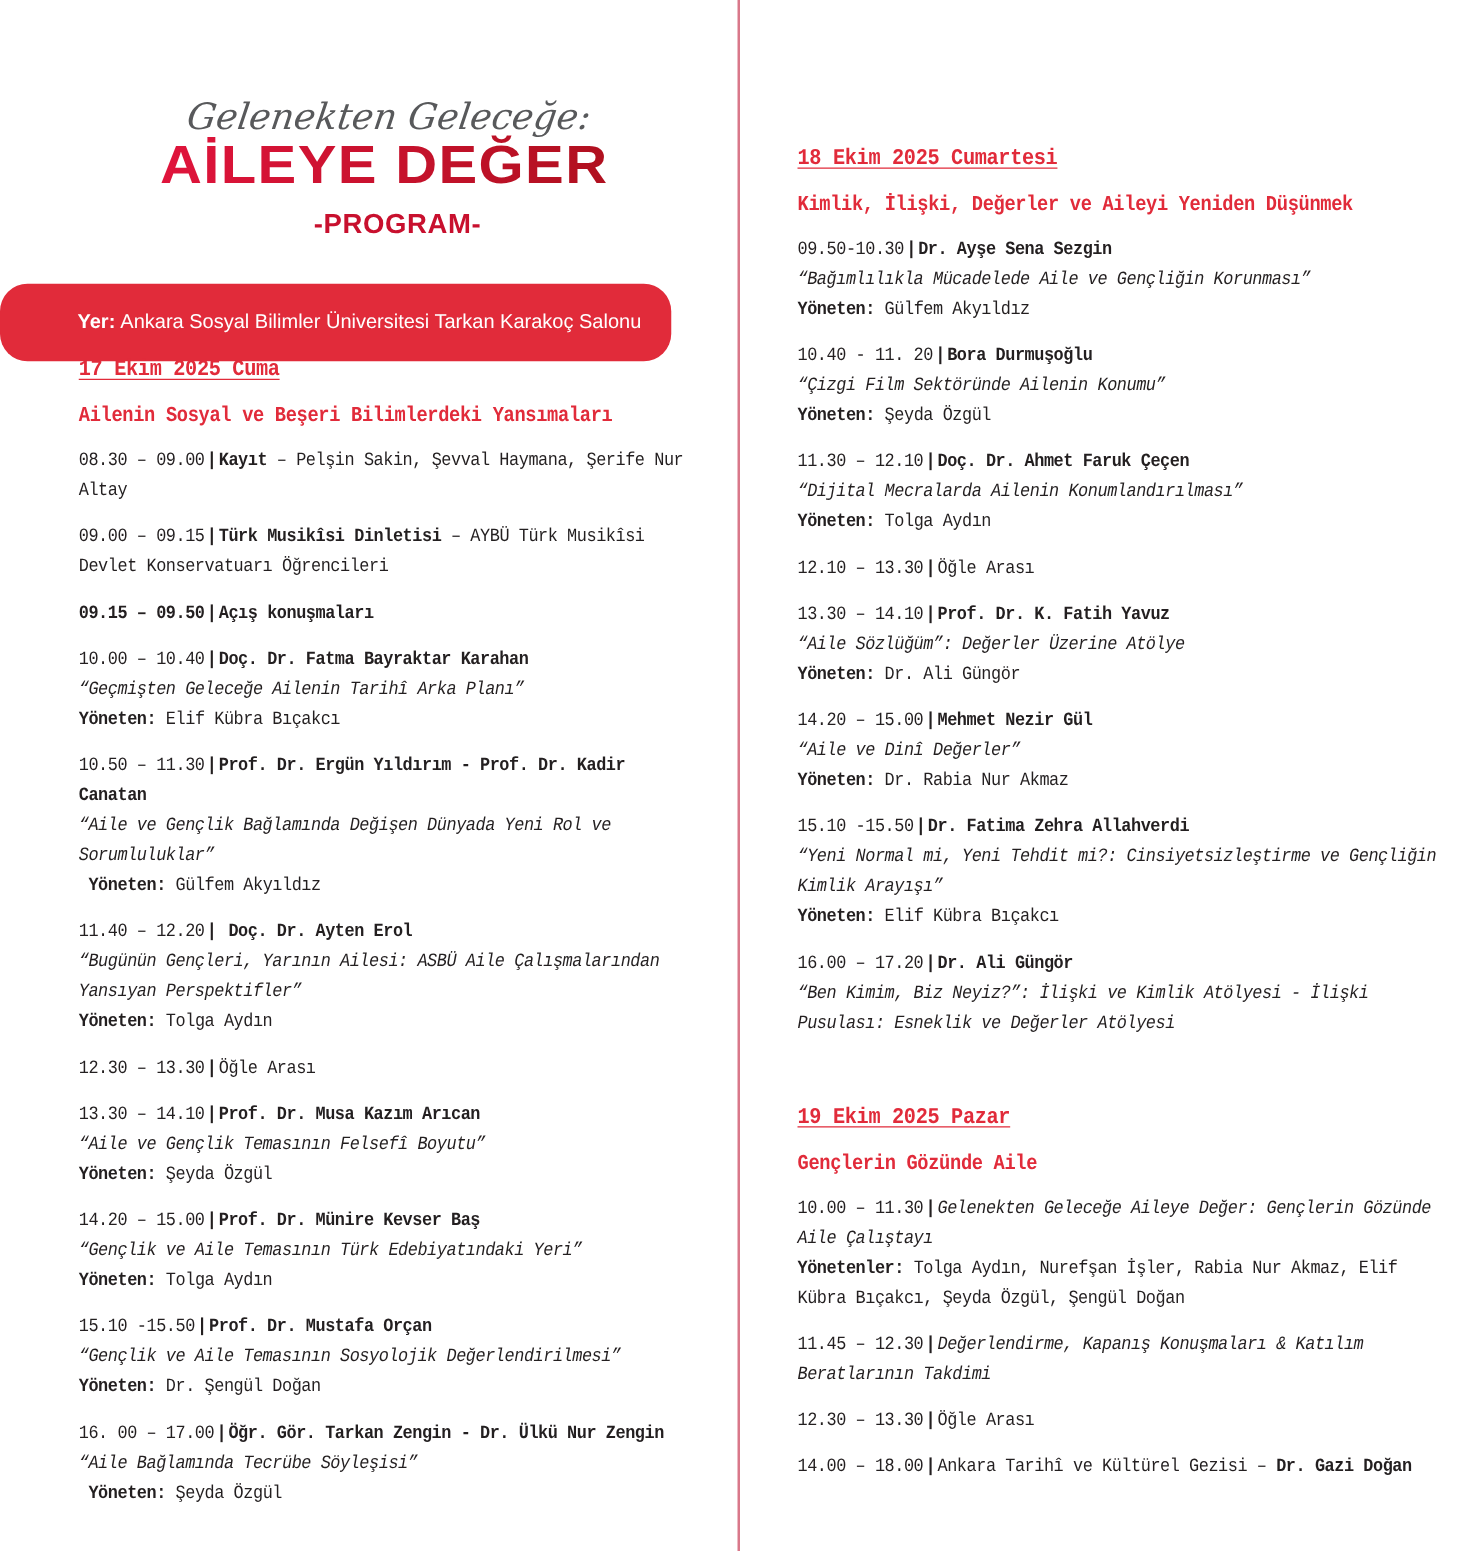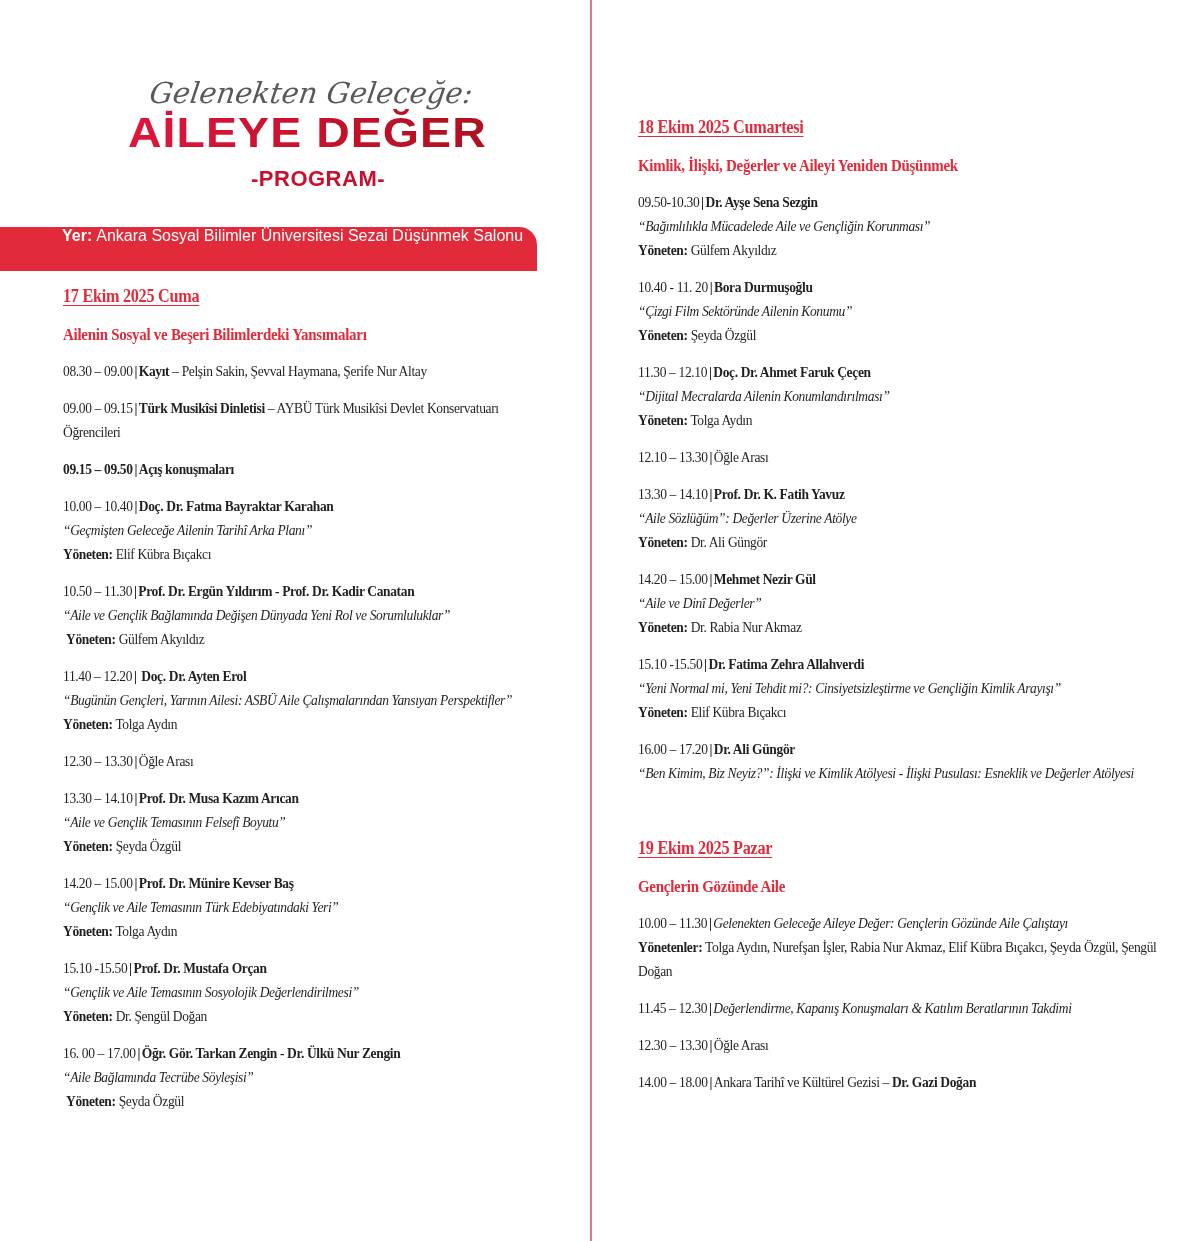--- a/index.html
+++ b/index.html
@@ -11,26 +11,26 @@
   .logo { position:absolute; left:128px; top:70px; width:340px; }
   .logo-script { font-family:"DejaVu Serif", serif; font-style:italic; font-size:29px; color:#58595b;
                  letter-spacing:0px; position:absolute; left:22px; top:6px; white-space:nowrap; transform:skewX(-8deg); }
   .logo-main { position:absolute; left:0; top:38px; font-family:"Liberation Sans", sans-serif; font-weight:900;
                font-size:43px; letter-spacing:1px; color:#c8102e; white-space:nowrap;
                background:linear-gradient(90deg,#e0143c,#b0101f); -webkit-background-clip:text; background-clip:text;
                -webkit-text-fill-color:transparent; font-stretch:expanded; transform:scaleX(1.08); transform-origin:left; }
   .logo-program { position:absolute; left:79px; top:96px; font-weight:bold; font-size:22px; color:#c8102e; letter-spacing:0.5px; white-space:nowrap;margin-left:44px; }
 
   
-  .venue { position:absolute; left:0; top:227px; width:537px; height:44px; background:#e12b3a;
+  .venue { position:absolute; left:0; top:227px; width:537px; height:62px; background:#e12b3a;
            border-top-right-radius:18px; color:#fff; font-family:"Liberation Sans Narrow","Liberation Sans", sans-serif;
-           font-size:16px; display:flex; padding-left:62px; box-sizing:border-box; }
+           font-size:16px; display:flex; align-items:center; padding-left:62px; box-sizing:border-box;border-radius:22px; }
   .venue b { margin-right:4px; }
 
-  .col { position:absolute; font-family:Liberation Serif, serif; }
+  .col { position:absolute; font-family:Liberation Mono, monospace; }
   .col-left { left:63px; top:286px; width:490px; }
   .col-right { left:638px; top:117px; width:520px; }
 
   .day-title { color:#e12b3a; font-weight:bold; font-size:18px; text-decoration:underline; text-underline-offset:3px;
                margin:0; letter-spacing:-0.3px; transform:scaleX(0.9); transform-origin:left; white-space:nowrap; }
   .theme { color:#e12b3a; font-weight:bold; font-size:17px; margin:18px 0 14px 0; letter-spacing:-0.3px;
            transform:scaleX(0.88); transform-origin:left; white-space:nowrap; }
   .item { font-size:15px; line-height:24px; margin-bottom:13px; letter-spacing:-0.4px;
           transform:scaleX(0.9); transform-origin:left; width:111%; }
   .item .line { display:block; }
@@ -45,21 +45,21 @@
 <div class="divider"></div>
 
 <div class="logo">
   <div class="logo-script">Gelenekten Geleceğe:</div>
   <div class="logo-main">AİLEYE DEĞER</div>
   <div class="logo-program">-PROGRAM-</div>
 </div>
 
 <div class="venue">
   <b>Yer:</b>
-  <span>Ankara Sosyal Bilimler Üniversitesi Sezai Düşünmek Salonu</span>
+  <span>Ankara Sosyal Bilimler Üniversitesi Tarkan Karakoç Salonu</span>
 </div>
 
 <div class="col col-left">
   <div class="day-title">17 Ekim 2025 Cuma</div>
   <div class="theme">Ailenin Sosyal ve Beşeri Bilimlerdeki Yansımaları</div>
 
   <div class="item">
     <span>08.30 – 09.00</span><span class="sep">|</span><span class="b">Kayıt</span><span> – Pelşin Sakin, Şevval Haymana, Şerife Nur Altay</span>
   </div>
   <div class="item">

